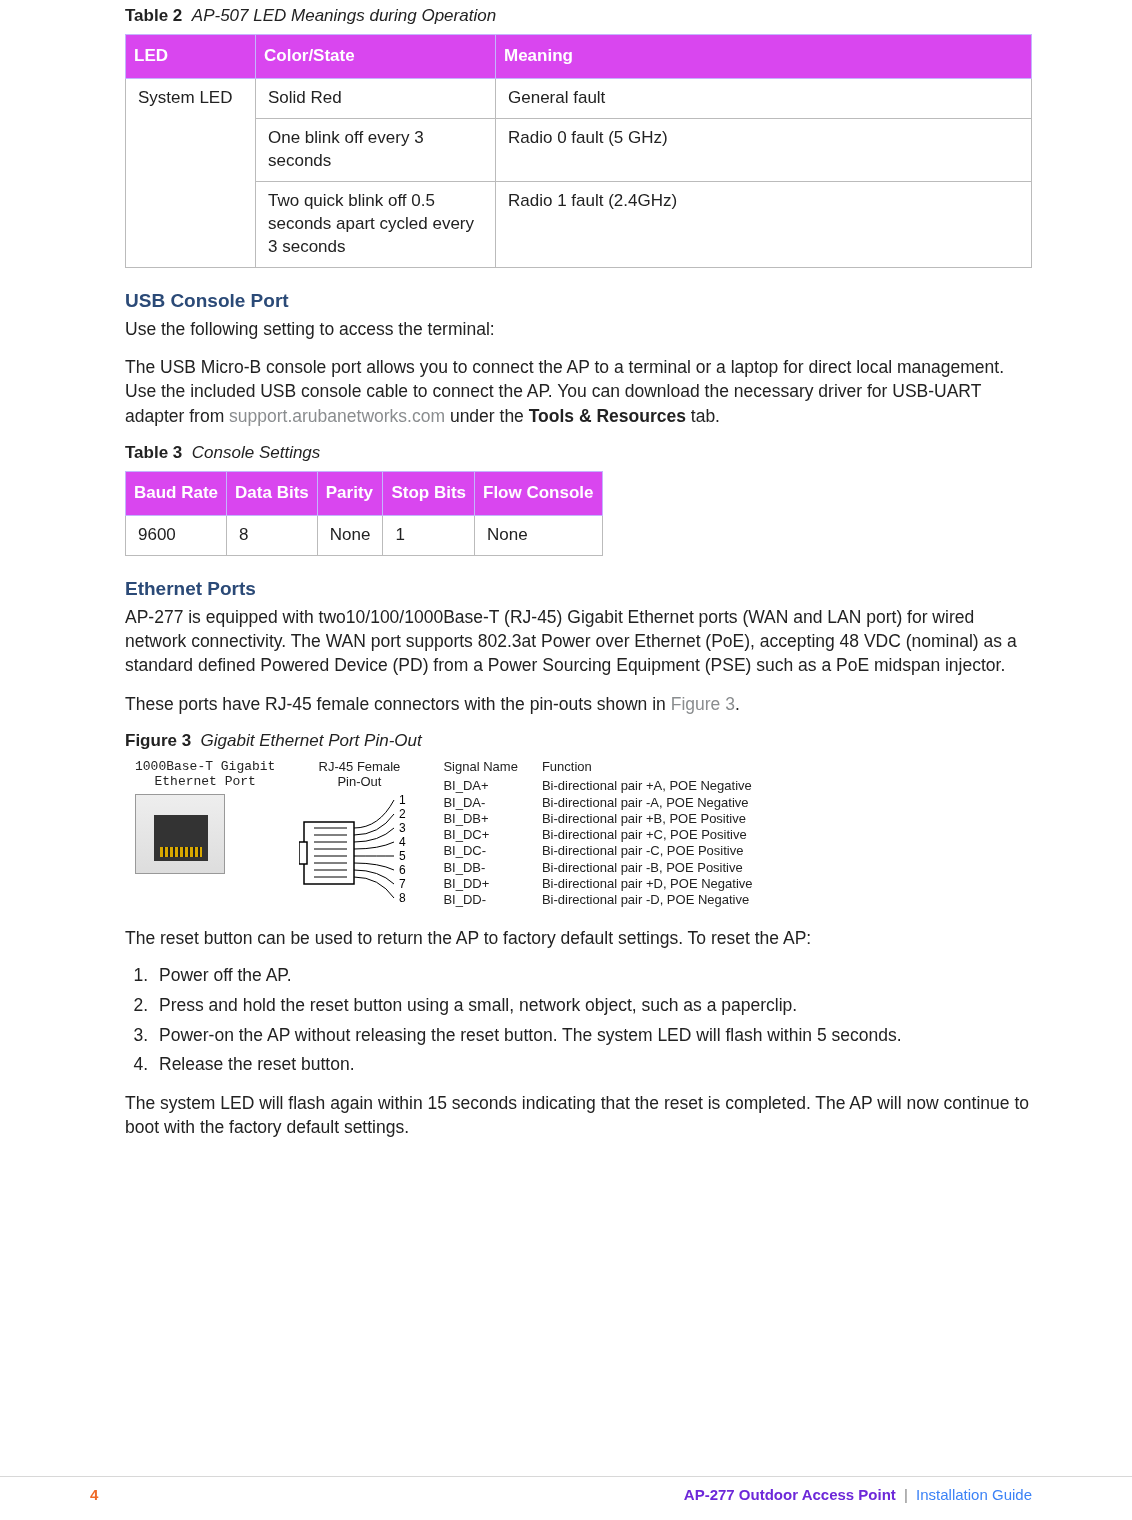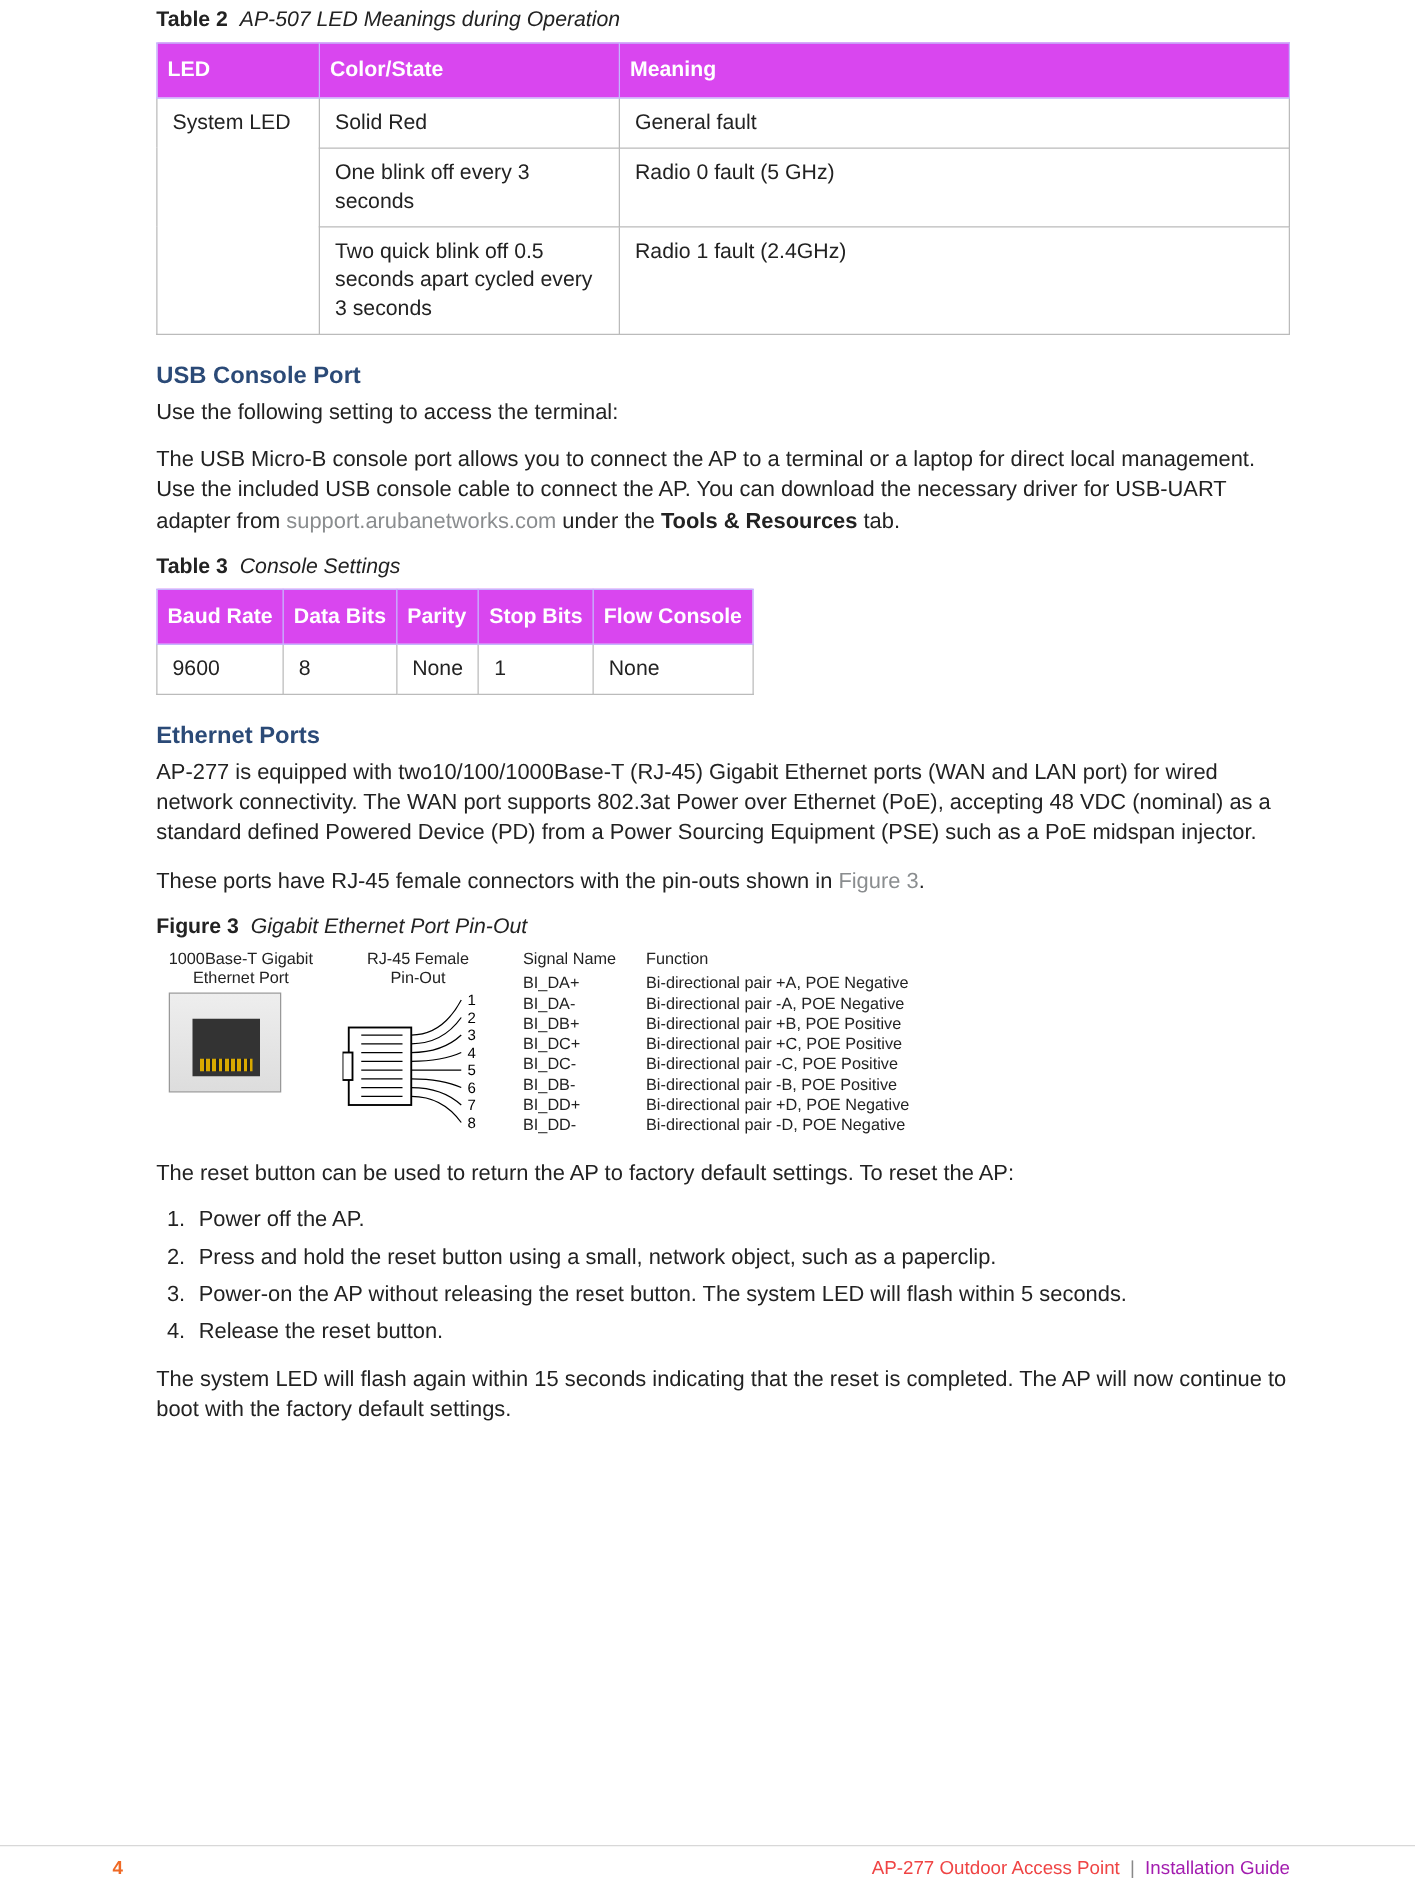--- a/index.html
+++ b/index.html
@@ -98,23 +98,23 @@
       position: absolute;
       bottom: 15px;
       left: 0; right: 0;
       border-top: 1px solid #d8d8d8;
       padding: 8px 100px 0 90px;
       display: flex;
       justify-content: space-between;
       font-size: 15px;
     }
     .footer .pnum { color: #ef6a26; font-weight: 700; }
-    .footer .fr .doc { color: #ef4444; font-weight: 400; }
+    .footer .fr .doc { color: #6d28d9; font-weight: 700; }
     .footer .fr .pipe { color: #888; margin: 0 4px; }
-    .footer .fr .guide { color: #a21caf; }
+    .footer .fr .guide { color: #3b82f6; }
     .fig-link { color: #8a8d8f; }
   </style>
 </head>
 <body>
 
 <div class="content">
 
   <div class="table-caption">
     <span class="cap-bold">Table 2</span>
     <span class="cap-italic">&nbsp;</span><span class="cap-italic">AP-507 LED Meanings during Operation</span>
@@ -179,21 +179,21 @@
     <span>These ports have RJ-45 female connectors with the pin-outs shown in </span><span class="fig-link">Figure 3</span><span>.</span>
   </p>
 
   <div class="fig-caption">
     <span class="cap-bold">Figure 3</span>
     <span class="cap-italic">&nbsp;</span><span class="cap-italic">Gigabit Ethernet Port Pin-Out</span>
   </div>
 
   <div class="figure-box">
     <div class="figure-col">
-      <h5 style="white-space:pre-line;">1000Base-T Gigabit
+      <h5 style="white-space:pre-line;font-family:Liberation Mono, monospace;">1000Base-T Gigabit
 Ethernet Port</h5>
       <div class="port-box">
         <div class="port-jack"></div>
       </div>
     </div>
     <div class="figure-col rj45-box">
       <h5 style="white-space:pre-line;">RJ-45 Female
 Pin-Out</h5>
       <svg class="rj45-svg" width="130" height="110">
         <rect x="5" y="28" width="50" height="62" fill="#fff" stroke="#000" stroke-width="1.5"></rect>

